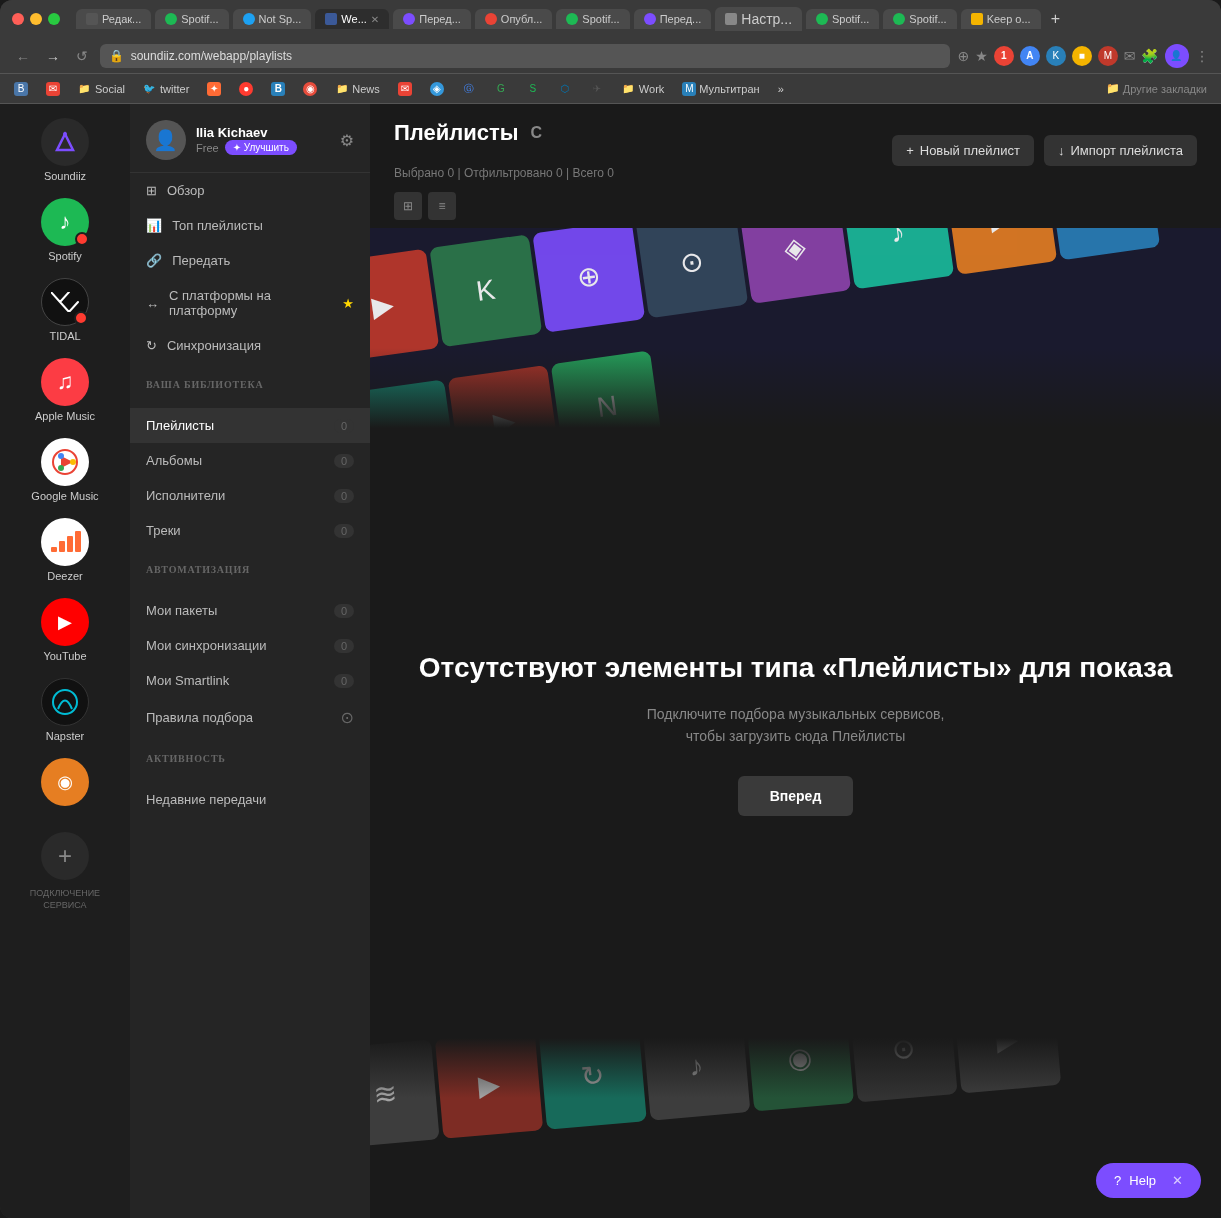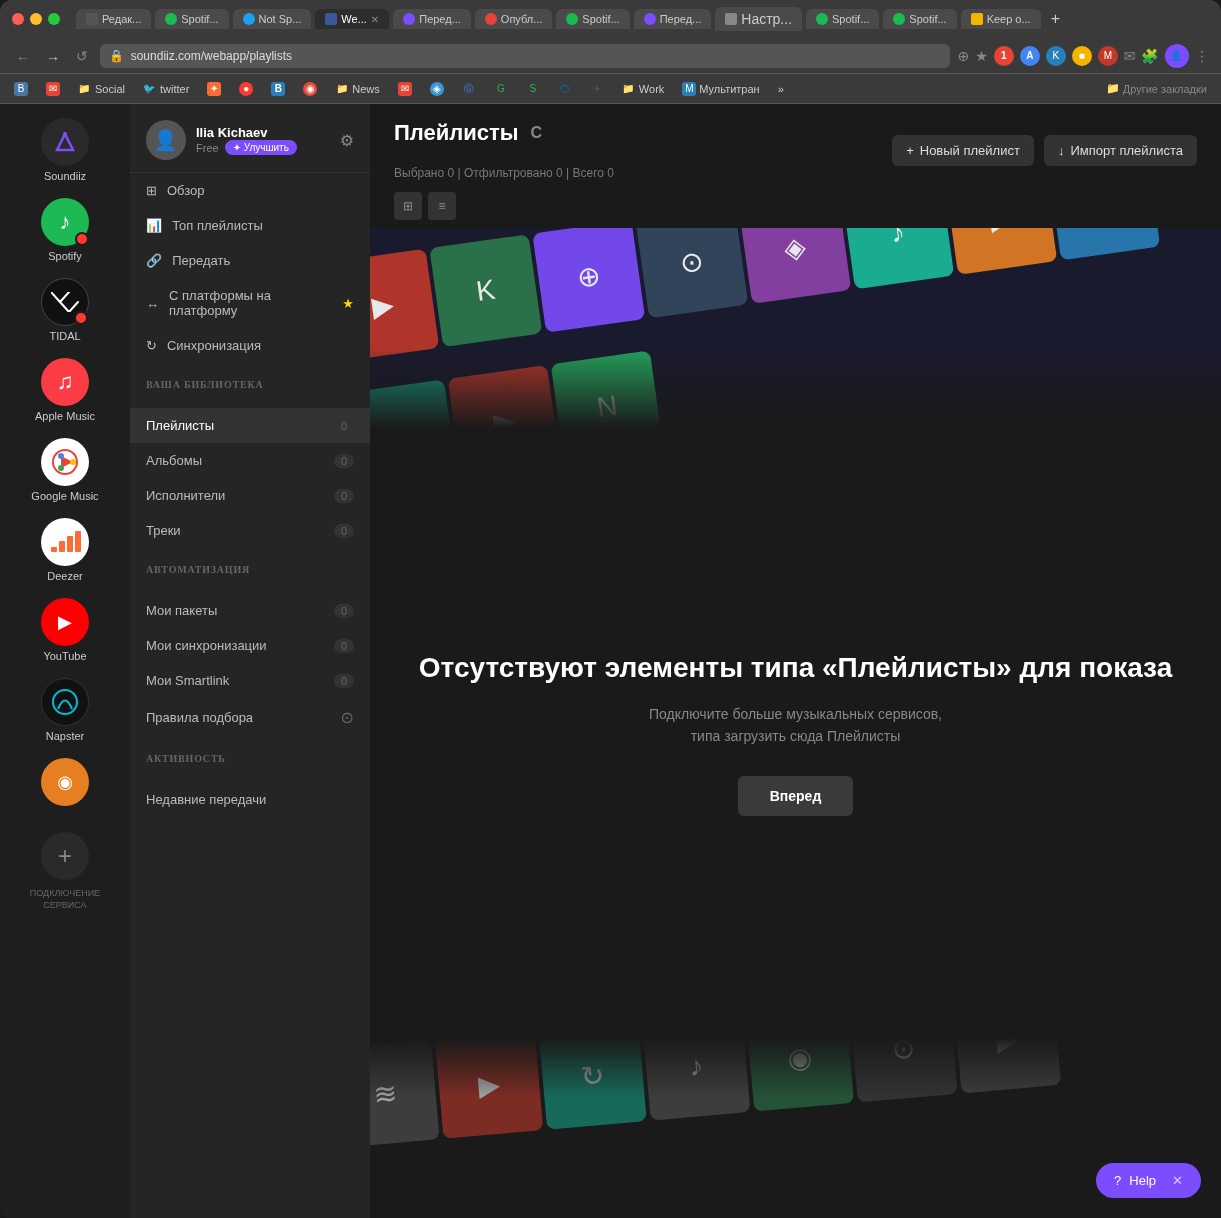--- a/index.html
+++ b/index.html
@@ -480,21 +480,21 @@
             <div style="width:100px;height:100px;background:#c0392b;border-radius:8px;display:flex;align-items:center;justify-content:center;color:#fff;font-size:28px;opacity:0.9;">▶</div>
             <div style="width:100px;height:100px;background:#27ae60;border-radius:8px;display:flex;align-items:center;justify-content:center;color:#fff;font-size:28px;opacity:0.9;">N</div>
           </div>
 
           <div style="position:absolute;bottom:0;left:0;right:0;height:80px;background:linear-gradient(transparent,#1a1a1a);"></div>
         </div>
       </div>
 
       <div class="empty-state">
         <div class="empty-title">Отсутствуют элементы типа «Плейлисты» для показа</div>
-        <div class="empty-subtitle">Подключите больше музыкальных сервисов, типа загрузить сюда Плейлисты</div>
+        <div class="empty-subtitle">Подключите подбора музыкальных сервисов, чтобы загрузить сюда Плейлисты</div>
         <button class="forward-btn">Вперед</button>
       </div>
 
       <div class="bottom-banner">
         <div style="width:100%;height:100%;position:relative;overflow:hidden;background:#1a1a1a;">
           <div style="position:absolute;top:-30px;left:-30px;right:-30px;bottom:-30px;display:flex;flex-wrap:wrap;gap:4px;transform:rotate(-5deg);transform-origin:center;opacity:0.6;">
             <div style="width:100px;height:100px;background:#555;border-radius:8px;display:flex;align-items:center;justify-content:center;color:#fff;font-size:28px;">≋</div>
             <div style="width:100px;height:100px;background:#c0392b;border-radius:8px;display:flex;align-items:center;justify-content:center;color:#fff;font-size:28px;">▶</div>
             <div style="width:100px;height:100px;background:#16a085;border-radius:8px;display:flex;align-items:center;justify-content:center;color:#fff;font-size:28px;">↻</div>
             <div style="width:100px;height:100px;background:#555;border-radius:8px;display:flex;align-items:center;justify-content:center;color:#fff;font-size:28px;">♪</div>

